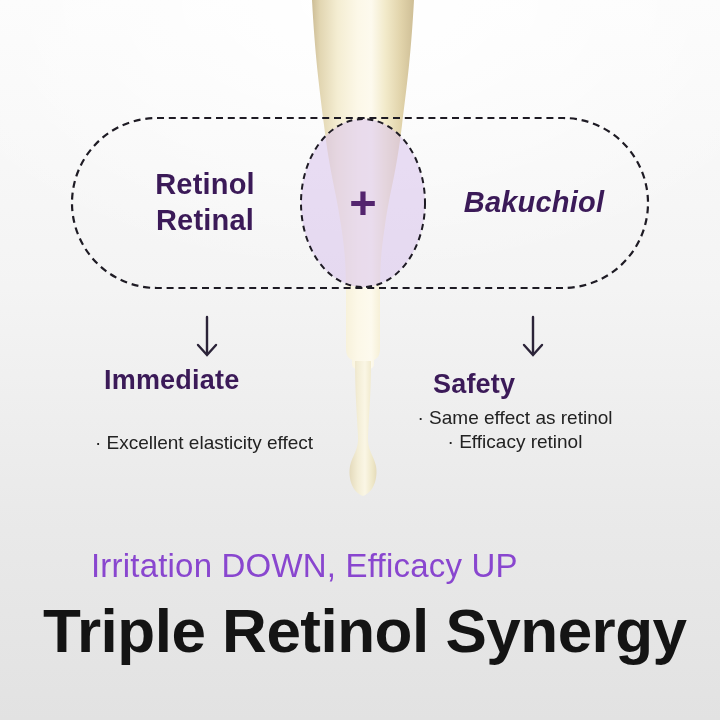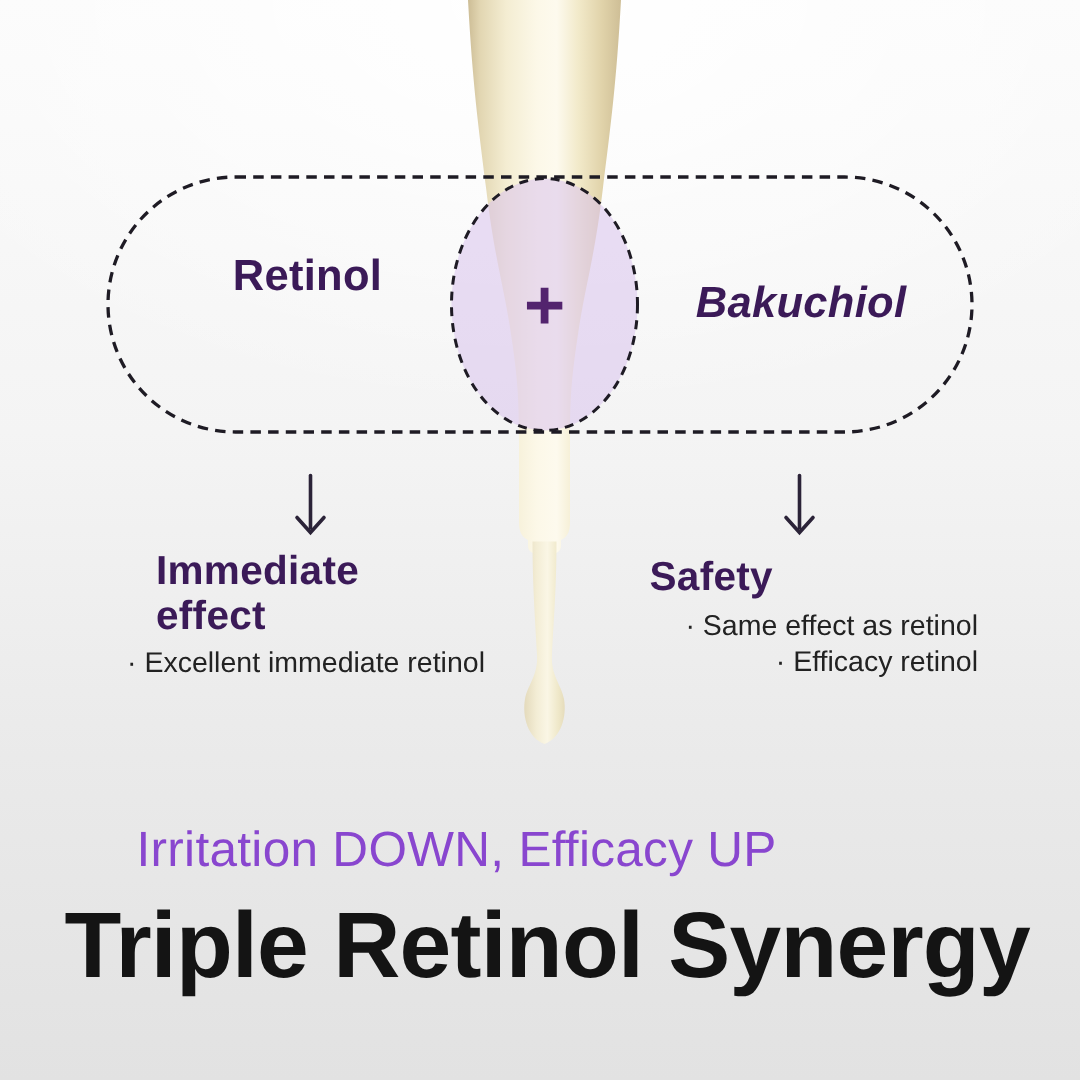--- a/index.html
+++ b/index.html
@@ -116,38 +116,38 @@
     </g>
 
     <g stroke="#2B2338" stroke-width="2.4" fill="none" stroke-linecap="round">
       <line x1="533" y1="317" x2="533" y2="352"></line>
       <path d="M524,345 L533,355 L542,345"></path>
     </g>
   </svg>
 
   <div class="abs venn-label" style="left:105px;top:166px;width:200px;">
     <span style="display:block">Retinol</span>
+    <span style="display:block">Retinal</span>
   </div>
 
   <div class="abs plus" style="left:340px;top:180px;width:46px;">+</div>
 
   <div class="abs venn-label" style="left:434px;top:184px;width:200px;font-style:italic;">Bakuchiol</div>
 
   <div class="abs col-heading" style="left:104px;top:365px;width:200px;">
     <span style="display:block">Immediate</span>
-    <span style="display:block">effect</span>
   </div>
 
   <div class="abs col-bullets" style="left:79px;top:431px;width:250px;">
-    <span>· Excellent immediate retinol</span>
+    <span>· Excellent elasticity effect</span>
   </div>
 
   <div class="abs col-heading" style="left:433px;top:369px;width:200px;">Safety</div>
 
-  <div class="abs col-bullets" style="left:402px;top:406px;width:250px;text-align:right;">
+  <div class="abs col-bullets" style="left:390px;top:406px;width:250px;">
     <span>· Same effect as retinol</span>
     <span>· Efficacy retinol</span>
   </div>
 
   <div class="abs tagline" style="left:45px;top:549px;width:640px;margin-left:46px;">Irritation DOWN, Efficacy UP</div>
 
   <div class="abs big-title" style="left:43px;top:603px;width:660px;">Triple Retinol Synergy</div>
 
 </div>
 

